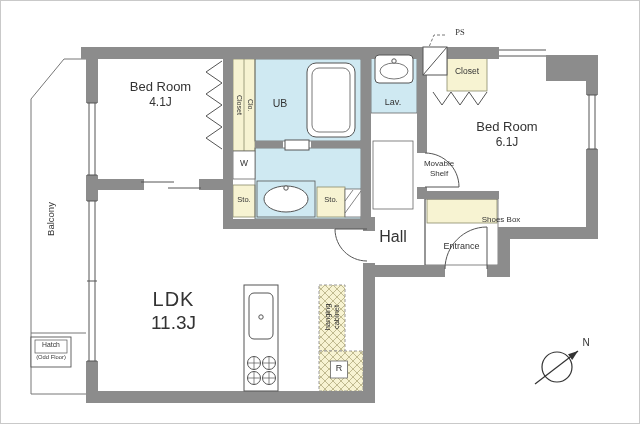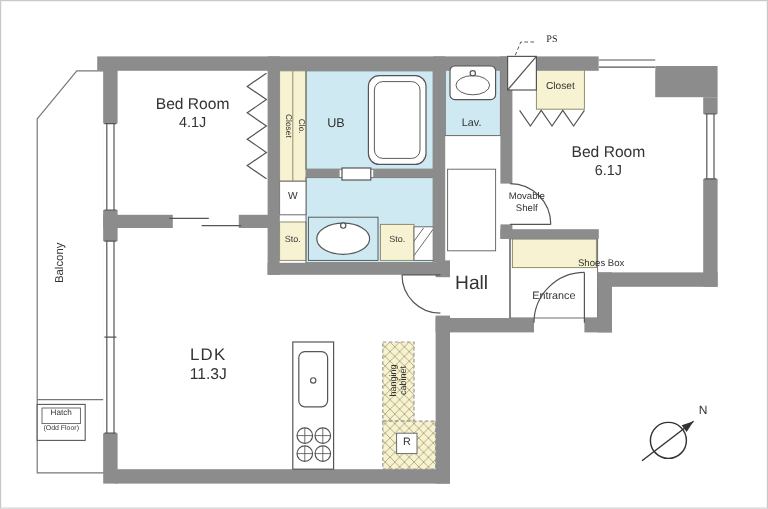--- a/index.html
+++ b/index.html
@@ -5,22 +5,22 @@
   html,body { margin:0; padding:0; background:#ffffff; }
   .plan {
     position:relative; width:640px; height:424px; background:#ffffff;
     border:1px solid #c9c9c9; box-sizing:border-box; overflow:hidden;
     font-family:"Liberation Sans", sans-serif; color:#333;
   }
   .plan svg { position:absolute; left:0; top:0; }
   .lbl { position:absolute; text-align:center; line-height:1.22; color:#333; }
   .room-name { font-size:13px; }
   .room-size { font-size:12px; }
-  .ldk-name { font-size:14px; letter-spacing:1px; }
-  .ldk-size { font-size:13px; }
+  .ldk-name { font-size:20px; letter-spacing:1px; }
+  .ldk-size { font-size:19px; }
   .small { font-size:9px;text-align:center; }
   .tiny { font-size:8px;padding-left:46px; }
   .micro { font-size:7.5px; }
   .vrl { writing-mode:vertical-rl; text-orientation:mixed; font-size:7px; text-align:center; }
   .vcenter-label { position:absolute; transform:translate(-50%,-50%) rotate(-90deg); white-space:nowrap; text-align:center; }
 </style>
 </head>
 <body>
 
 <div class="plan">

